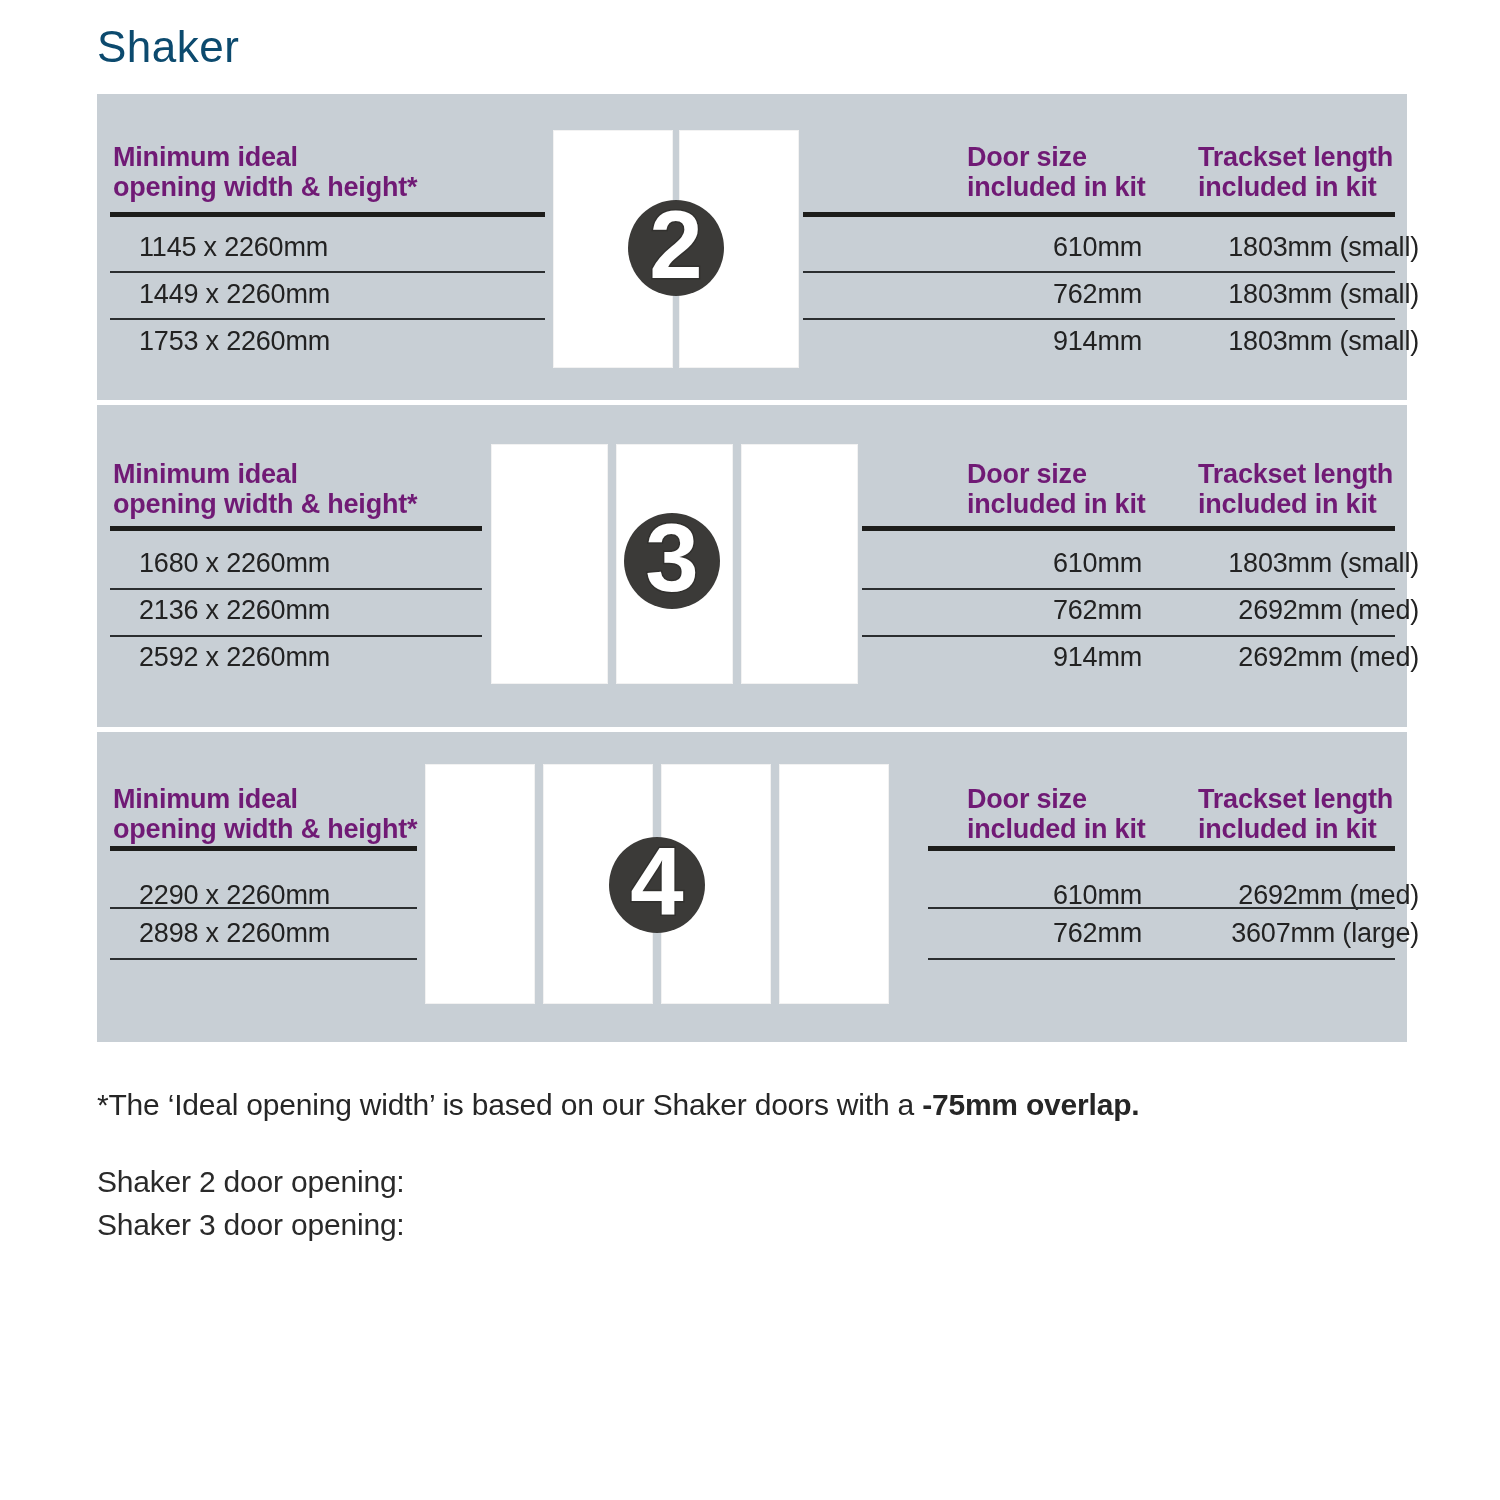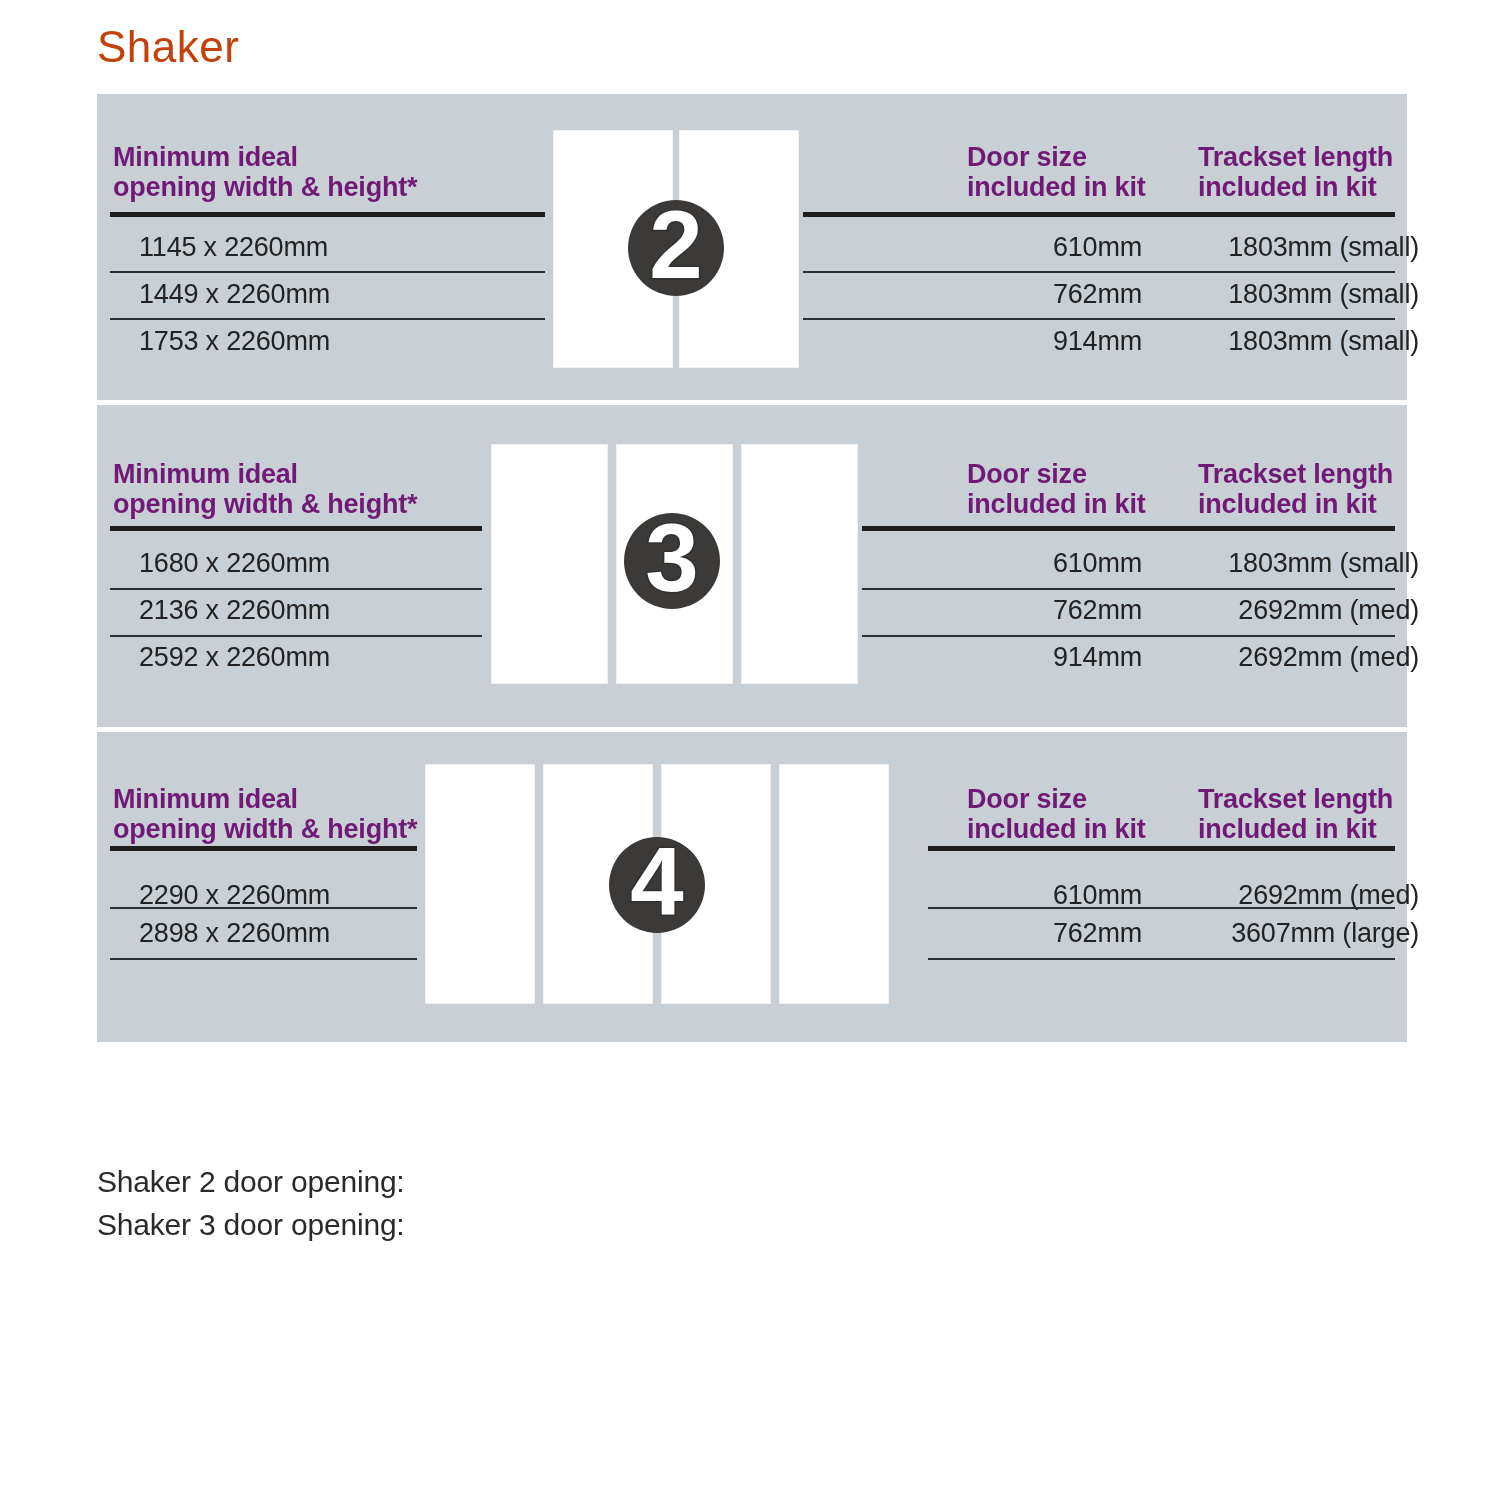--- a/index.html
+++ b/index.html
@@ -1,19 +1,19 @@
 <!DOCTYPE html>
 <html><head>
 <meta charset="utf-8">
 <style>
   html,body{margin:0;padding:0;background:#ffffff;}
   body{width:1500px;height:1500px;font-family:"Liberation Sans","DejaVu Sans",sans-serif;color:#242424;}
   .canvas{position:relative;width:1500px;height:1500px;overflow:hidden;}
 
-  .page-title{position:absolute;left:97px;top:22px;font-size:44px;font-weight:400;color:#c2410c;letter-spacing:0.5px;}
+  .page-title{position:absolute;left:97px;top:22px;font-size:44px;font-weight:400;color:#0c4a6e;letter-spacing:0.5px;}
 
   .panel{position:absolute;left:97px;top:94px;width:1310px;height:948px;background:#c8cfd5;}
   .sep{position:absolute;left:0;width:100%;height:5px;background:#ffffff;}
   .sep1{top:306px;} .sep2{top:633px;}
 
   .sec{position:absolute;left:0;width:100%;}
   #sec1{top:0;height:306px;}
   #sec2{top:311px;height:322px;}
   #sec3{top:638px;height:310px;}
 
@@ -188,19 +188,20 @@
       <div class="cell ds-val r1">610mm</div>
       <div class="cell ds-val r2">762mm</div>
       <div class="cell tk-val r1">2692mm (med)</div>
       <div class="cell tk-val r2">3607mm (large)</div>
       <div class="rule thin r t1"></div>
       <div class="rule thin r t2"></div>
     </div>
 
   </div>
 
+  <div class="footnote"><span>*The ‘Ideal opening width’ is based on our Shaker doors with a </span><b>-75mm overlap.</b></div>
 
   <div class="examples">
     <div class="line">Shaker 2 door opening:</div>
     <div class="line">Shaker 3 door opening:</div>
   </div>
 
 </div>
 
 </body></html>

